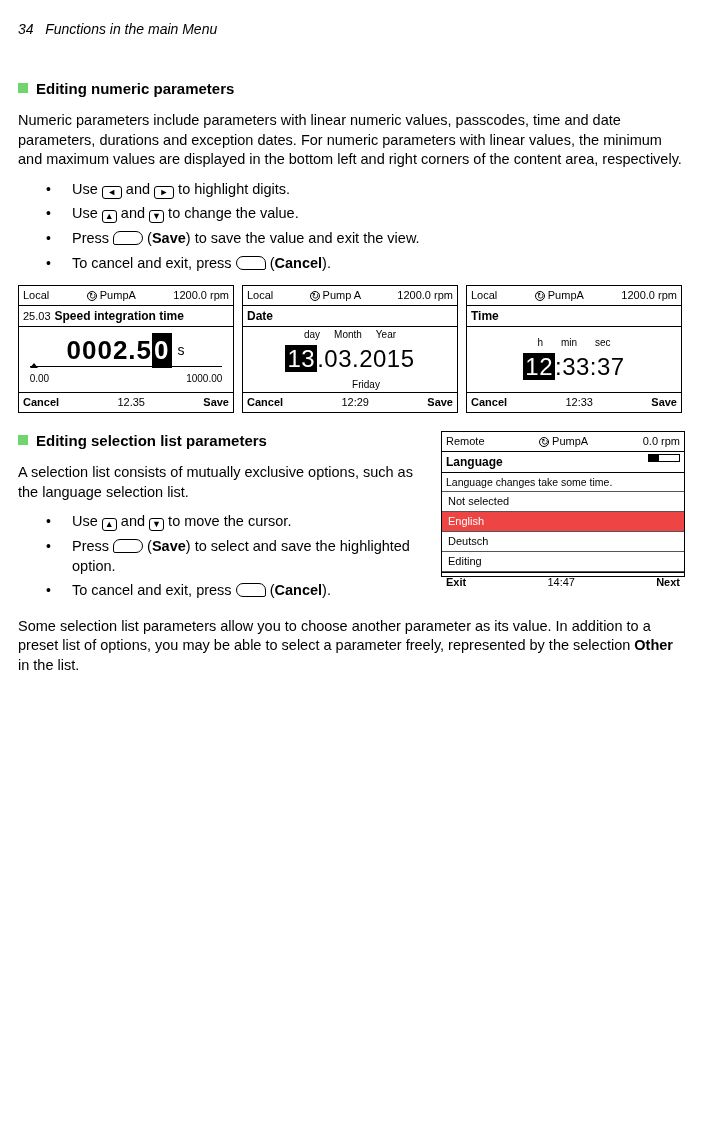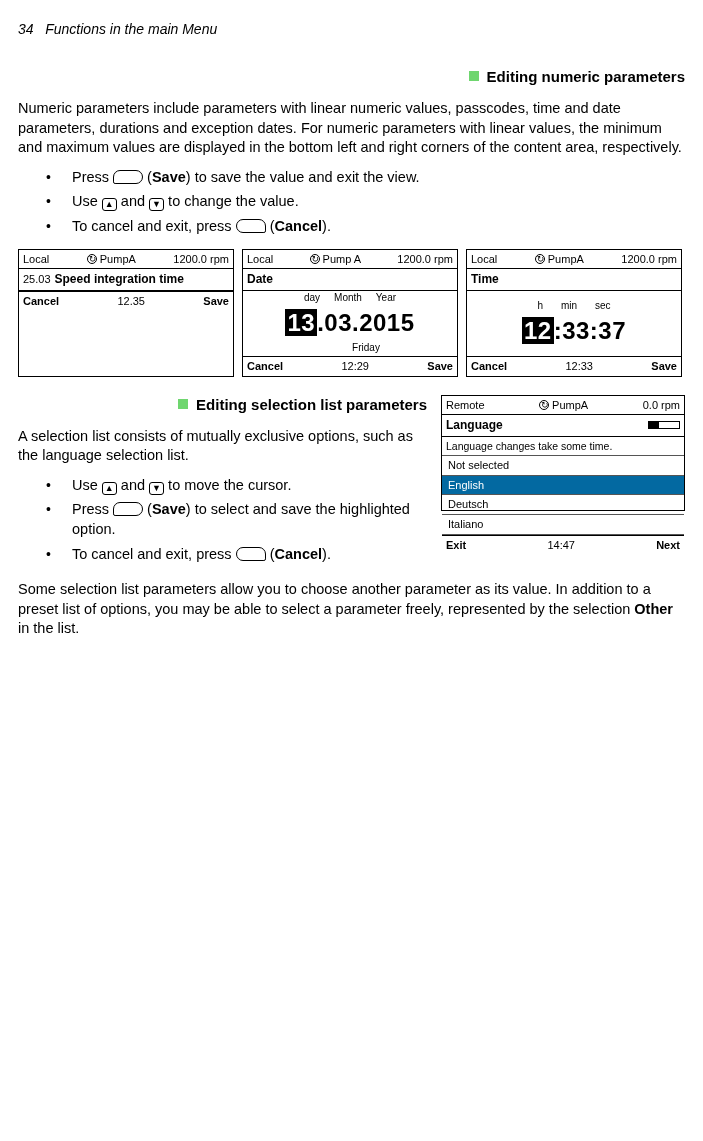--- a/index.html
+++ b/index.html
@@ -9,27 +9,26 @@
     height: 1141px;
     padding: 20px 18px;
     background: #fff;
     color: #000;
     font-size: 14.5px;
     line-height: 1.35;
   }
   .page-header {
     font-style: italic;
     font-size: 14px;
-    margin-bottom: 28px;
+    margin-bottom: 40px;
   }
   .section-title {
     font-weight: bold;
     font-size: 15px;
     margin-bottom: 12px;
-    text-align: right;
   }
   .green-sq {
     display: inline-block;
     width: 10px;
     height: 10px;
     background: #6fd66f;
     margin-right: 8px;
     vertical-align: 1px;
   }
   .para { margin-bottom: 10px; }
@@ -170,63 +169,63 @@
     border-bottom: 5px solid #000;
   }
   .date-labels {
     font-size: 10px;
     display: flex;
     gap: 14px;
     margin-bottom: 2px;
   }
   .date-val {
     font-family: Arial, sans-serif;
-    font-weight: bold;
+    font-weight: normal;
     font-size: 24px;
     letter-spacing: 0.5px;
   }
   .dow { font-size: 10px; margin-top: 2px; padding-left: 32px; }
   .time-labels {
     font-size: 10px;
     display: flex;
     gap: 18px;
     margin-bottom: 2px;
   }
   .two-col {
     display: flex;
     gap: 14px;
     align-items: flex-start;
   }
   .two-col .left { flex: 1; }
   .lcd.big {
     width: 244px;
-    height: 116px;
+    height: 146px;
   }
   .lang-list {
     flex: 1;
     display: flex;
     flex-direction: column;
     font-size: 11px;
   }
   .lang-help {
     padding: 2px 4px;
     font-size: 10.5px;
   }
   .lang-list .opt {
     border-top: 1px solid #555;
     padding: 2px 6px;
   }
   .lang-list .opt.sel {
-    background: #0369a1;
+    background: #ef4444;
     color: #fff;
   }
   .lang-titlebar {
     display: flex;
     justify-content: space-between;
-    align-items: center;
+    align-items: flex-start;
     font-weight: bold;
     font-size: 12px;
     padding: 2px 4px;
     border-bottom: 1px solid #000;
   }
   .scroll-ind {
     width: 32px;
     height: 8px;
     border: 1px solid #000;
     position: relative;
@@ -260,43 +259,57 @@
 </div>
 
 <div class="section-title">
   <span class="green-sq"></span><span>Editing numeric parameters</span>
 </div>
 
 <p class="para">Numeric parameters include parameters with linear numeric values, passcodes, time and date parameters, durations and exception dates. For numeric parameters with linear values, the minimum and maximum values are displayed in the bottom left and right corners of the content area, respectively.</p>
 
 <ul class="bullets">
   <li>
-    <span>Press </span><span class="soft-key"></span><span> (</span><b>Save</b><span>) to save the value and exit the view.</span>
+    <span>Use </span><span class="btn-rect">◄</span><span> and </span><span class="btn-rect">►</span><span> to highlight digits.</span>
   </li>
   <li>
     <span>Use </span><span class="btn-sq">▲</span><span> and </span><span class="btn-sq">▼</span><span> to change the value.</span>
+  </li>
+  <li>
+    <span>Press </span><span class="soft-key"></span><span> (</span><b>Save</b><span>) to save the value and exit the view.</span>
   </li>
   <li>
     <span>To cancel and exit, press </span><span class="soft-key right"></span><span> (</span><b>Cancel</b><span>).</span>
   </li>
 </ul>
 
 <div class="screens-row">
 
   <div class="lcd">
     <div class="lcd-status">
       <span>Local</span>
       <span class="mid">
           <span class="arrow-icon"></span>
           <span>PumpA</span>
         </span>
       <span>1200.0 rpm</span>
     </div>
     <div class="lcd-title">
       <span class="idx">25.03</span><span>Speed integration time</span>
+    </div>
+    <div class="lcd-body">
+      <div class="big-val">
+        <span>0002.5</span>
+          <span class="hl">0</span>
+          <span class="unit">s</span>
+      </div>
+      <div class="range-bar">
+        <span>0.00</span>
+        <span>1000.00</span>
+      </div>
     </div>
     <div class="lcd-foot">
       <b>Cancel</b>
       <span>12.35</span>
       <b>Save</b>
     </div>
   </div>
 
   <div class="lcd">
     <div class="lcd-status">
@@ -385,21 +398,21 @@
     </div>
     <div class="lang-titlebar">
       <span>Language</span>
       <span class="scroll-ind"></span>
     </div>
     <div class="lang-list">
       <div class="lang-help">Language changes take some time.</div>
       <div class="opt">Not selected</div>
       <div class="opt sel">English</div>
       <div class="opt">Deutsch</div>
-      <div class="opt" style="border-bottom:1px solid #555">Italiano</div>
+      <div class="opt" style="border-bottom:1px solid #555">Editing</div>
     </div>
     <div class="lcd-foot">
       <b>Exit</b>
       <span>14:47</span>
       <b>Next</b>
     </div>
   </div>
 </div>
 
 <p class="para" style="margin-top:4px">

